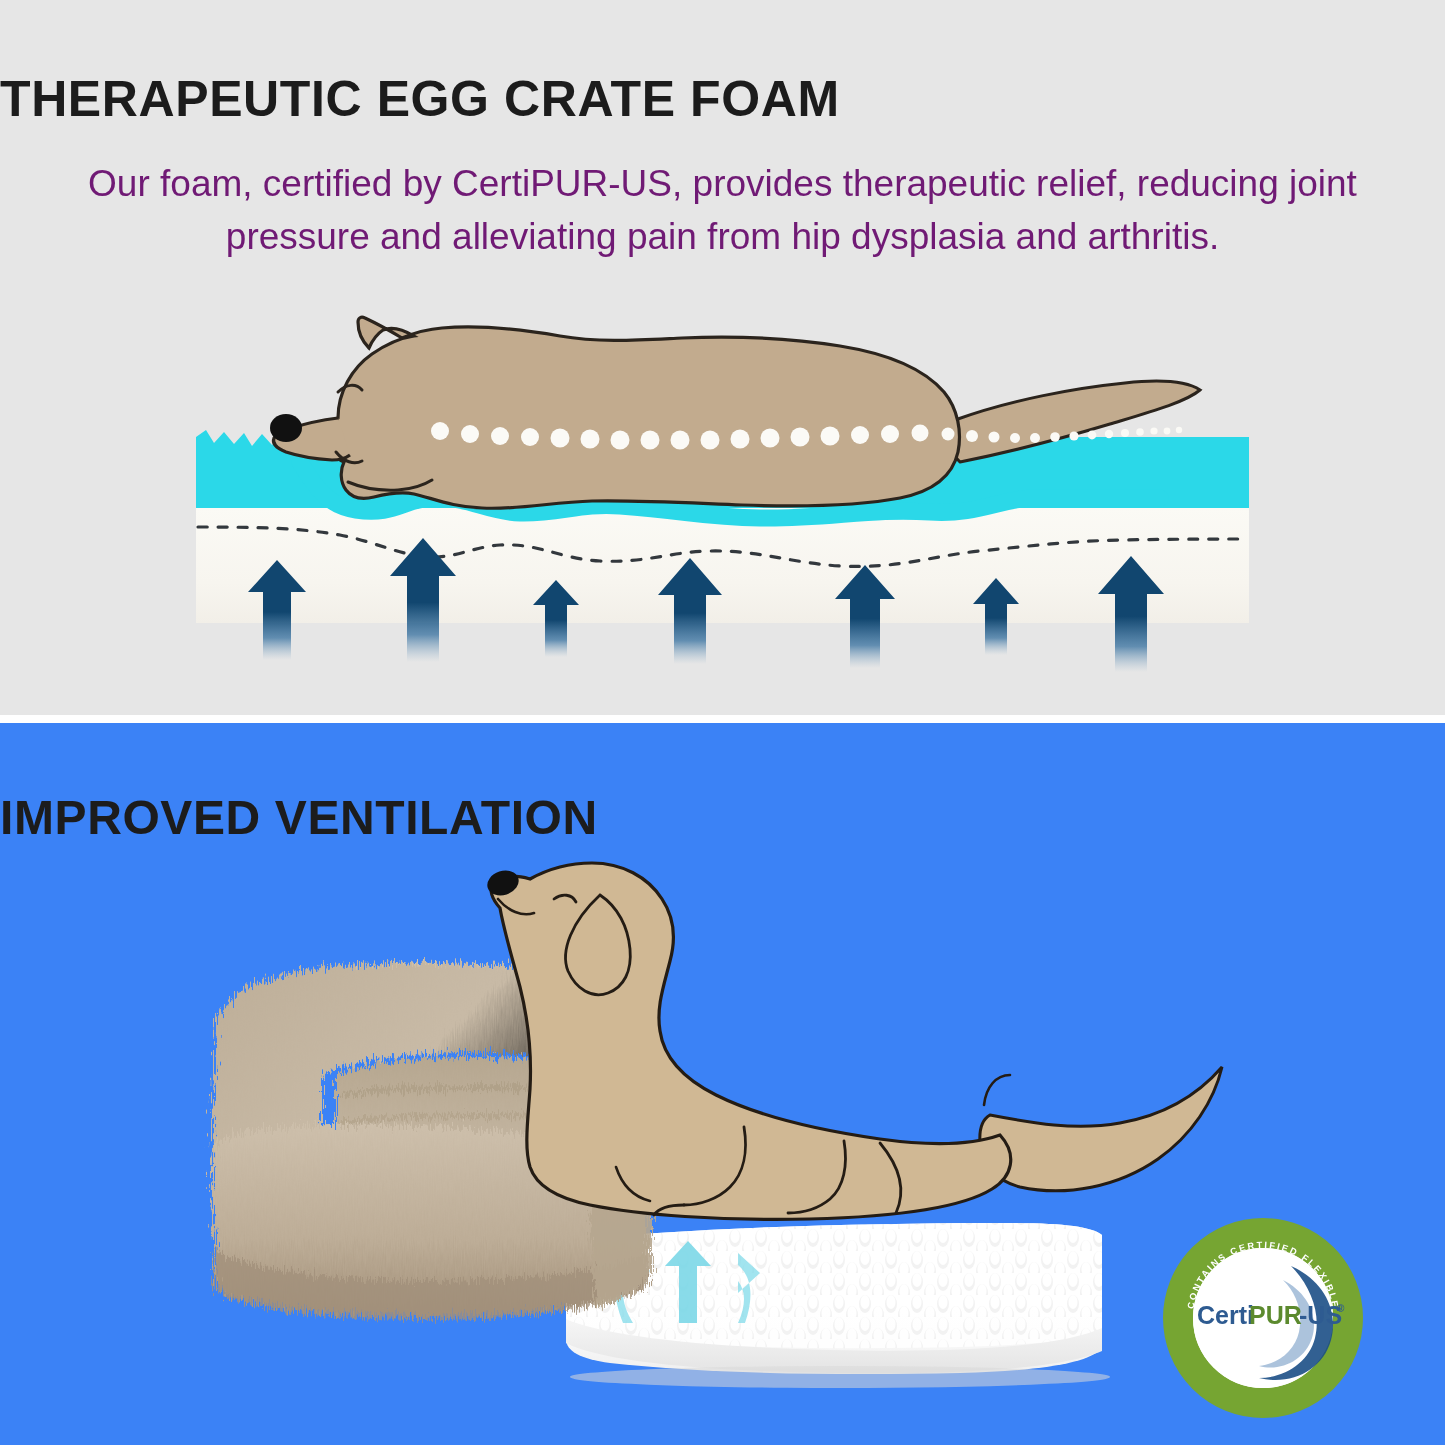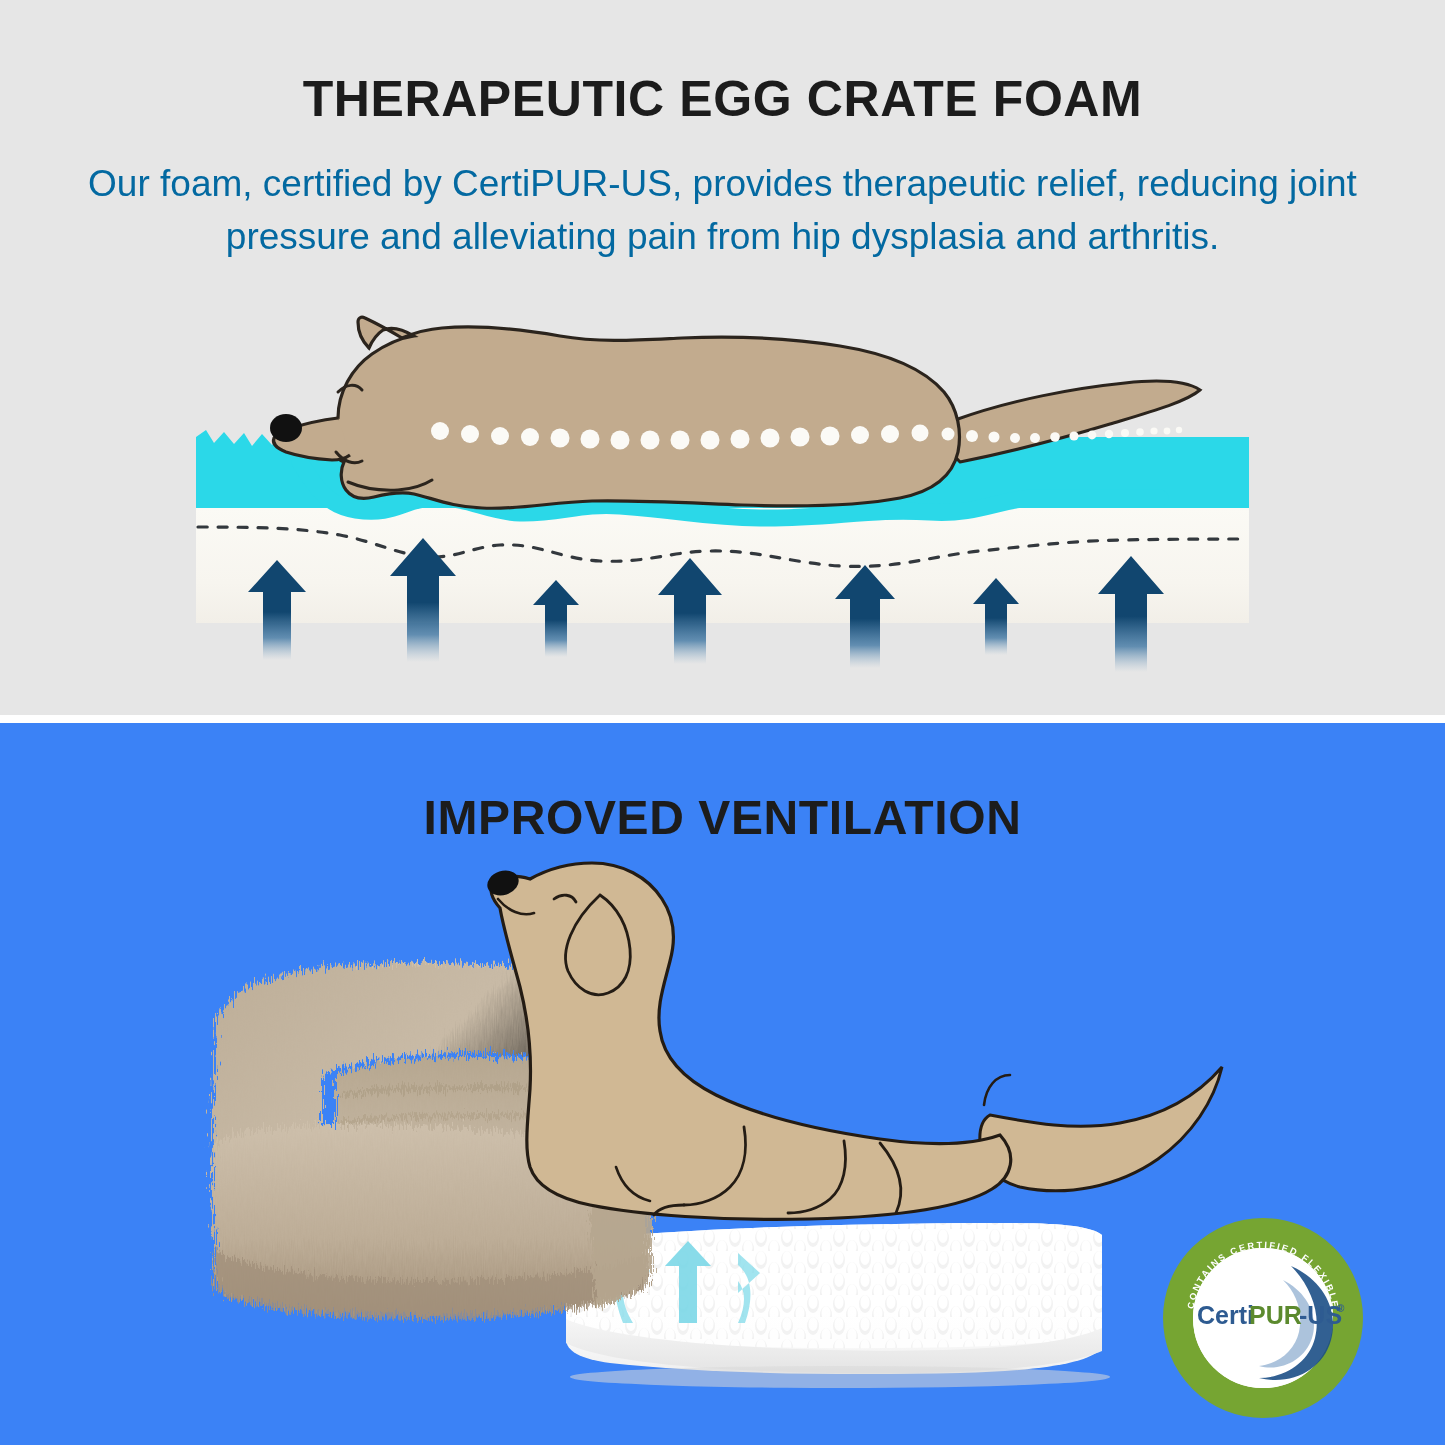--- a/index.html
+++ b/index.html
@@ -39,21 +39,21 @@
     left: 0; top: 723px;
     width: 1445px;
     height: 722px;
     background: #3b82f6;
     overflow: hidden;
   }
 
   .headline {
     position: absolute;
     width: 100%;
-    text-align: center;
+    text-align: left;
     font-weight: bold;
     color: #1c1c1c;
     letter-spacing: 0.6px;
   }
   #headline-top {
     top: 70px;
     font-size: 50px;
   }
   #headline-bottom {
     top: 790px;
@@ -61,21 +61,21 @@
   }
   #subtitle {
     position: absolute;
     top: 158px;
     left: 50%;
     transform: translateX(-50%);
     width: 1330px;
     text-align: center;
     font-size: 37px;
     line-height: 1.42;
-    color: #0369a1;
+    color: #701a75;
   }
 
   .diagram-svg, .scene-svg {
     position: absolute;
     left: 0;
     top: 0;
     display: block;
   }
 </style>
 </head>

